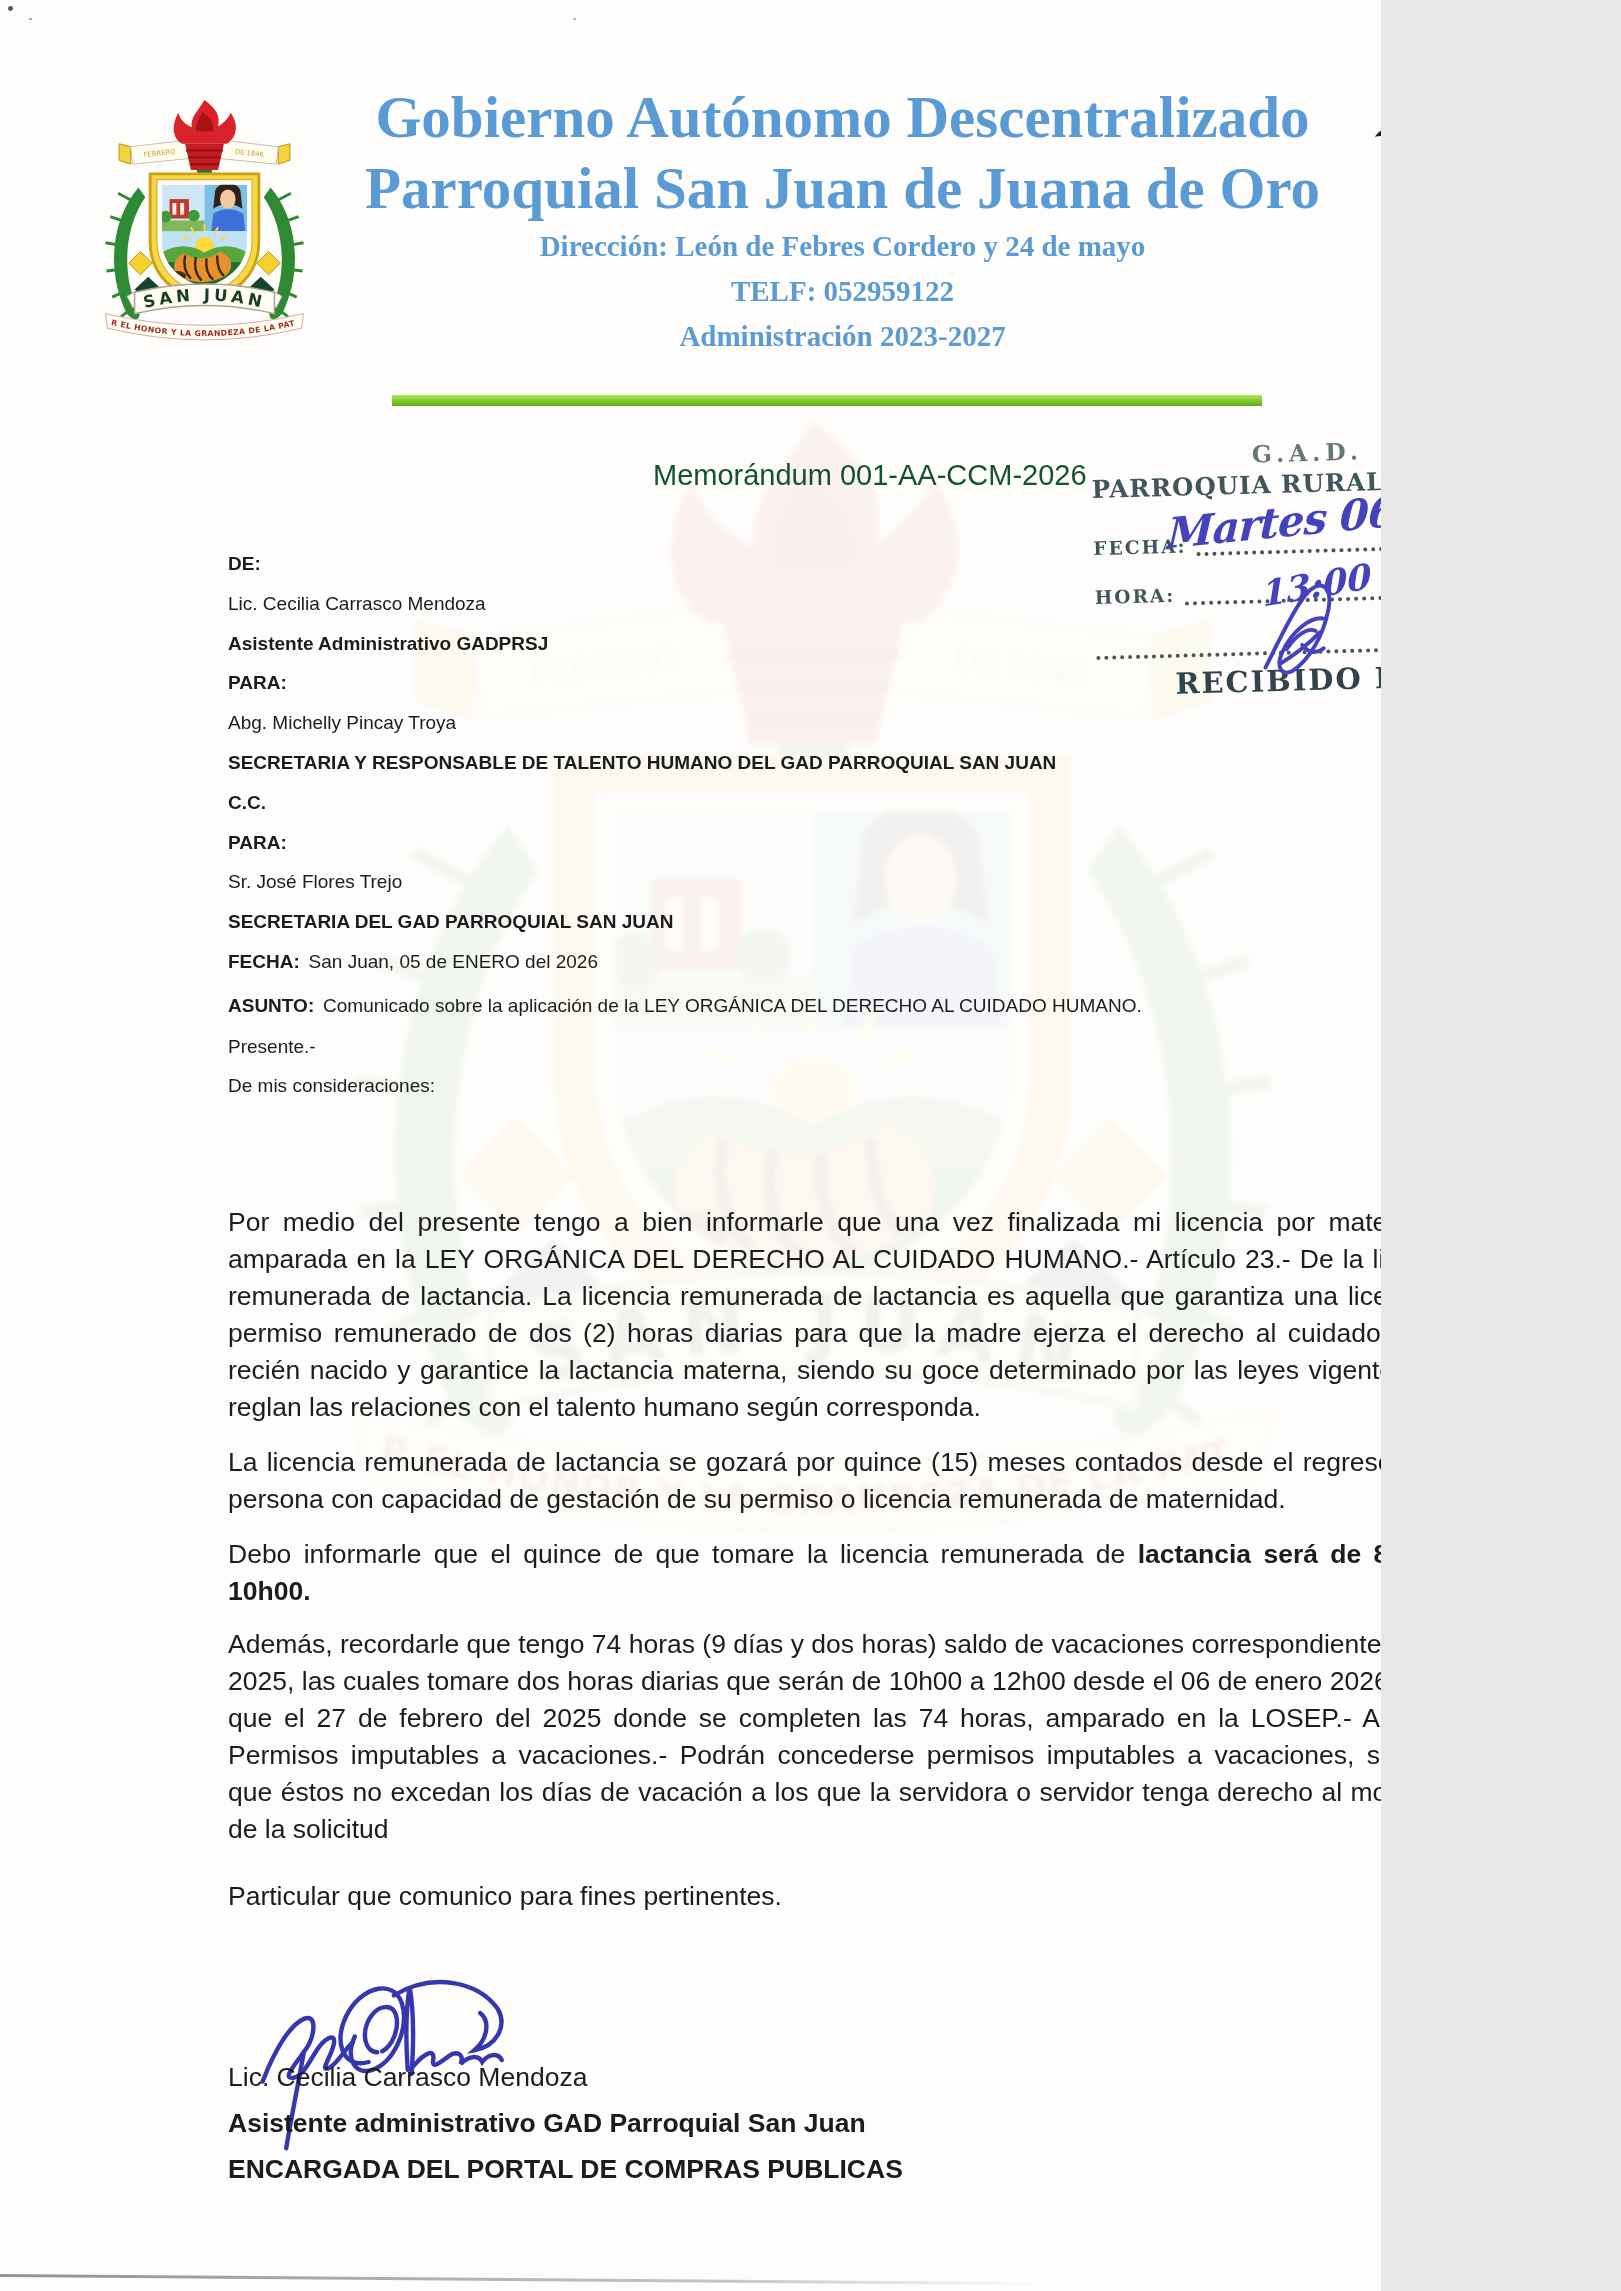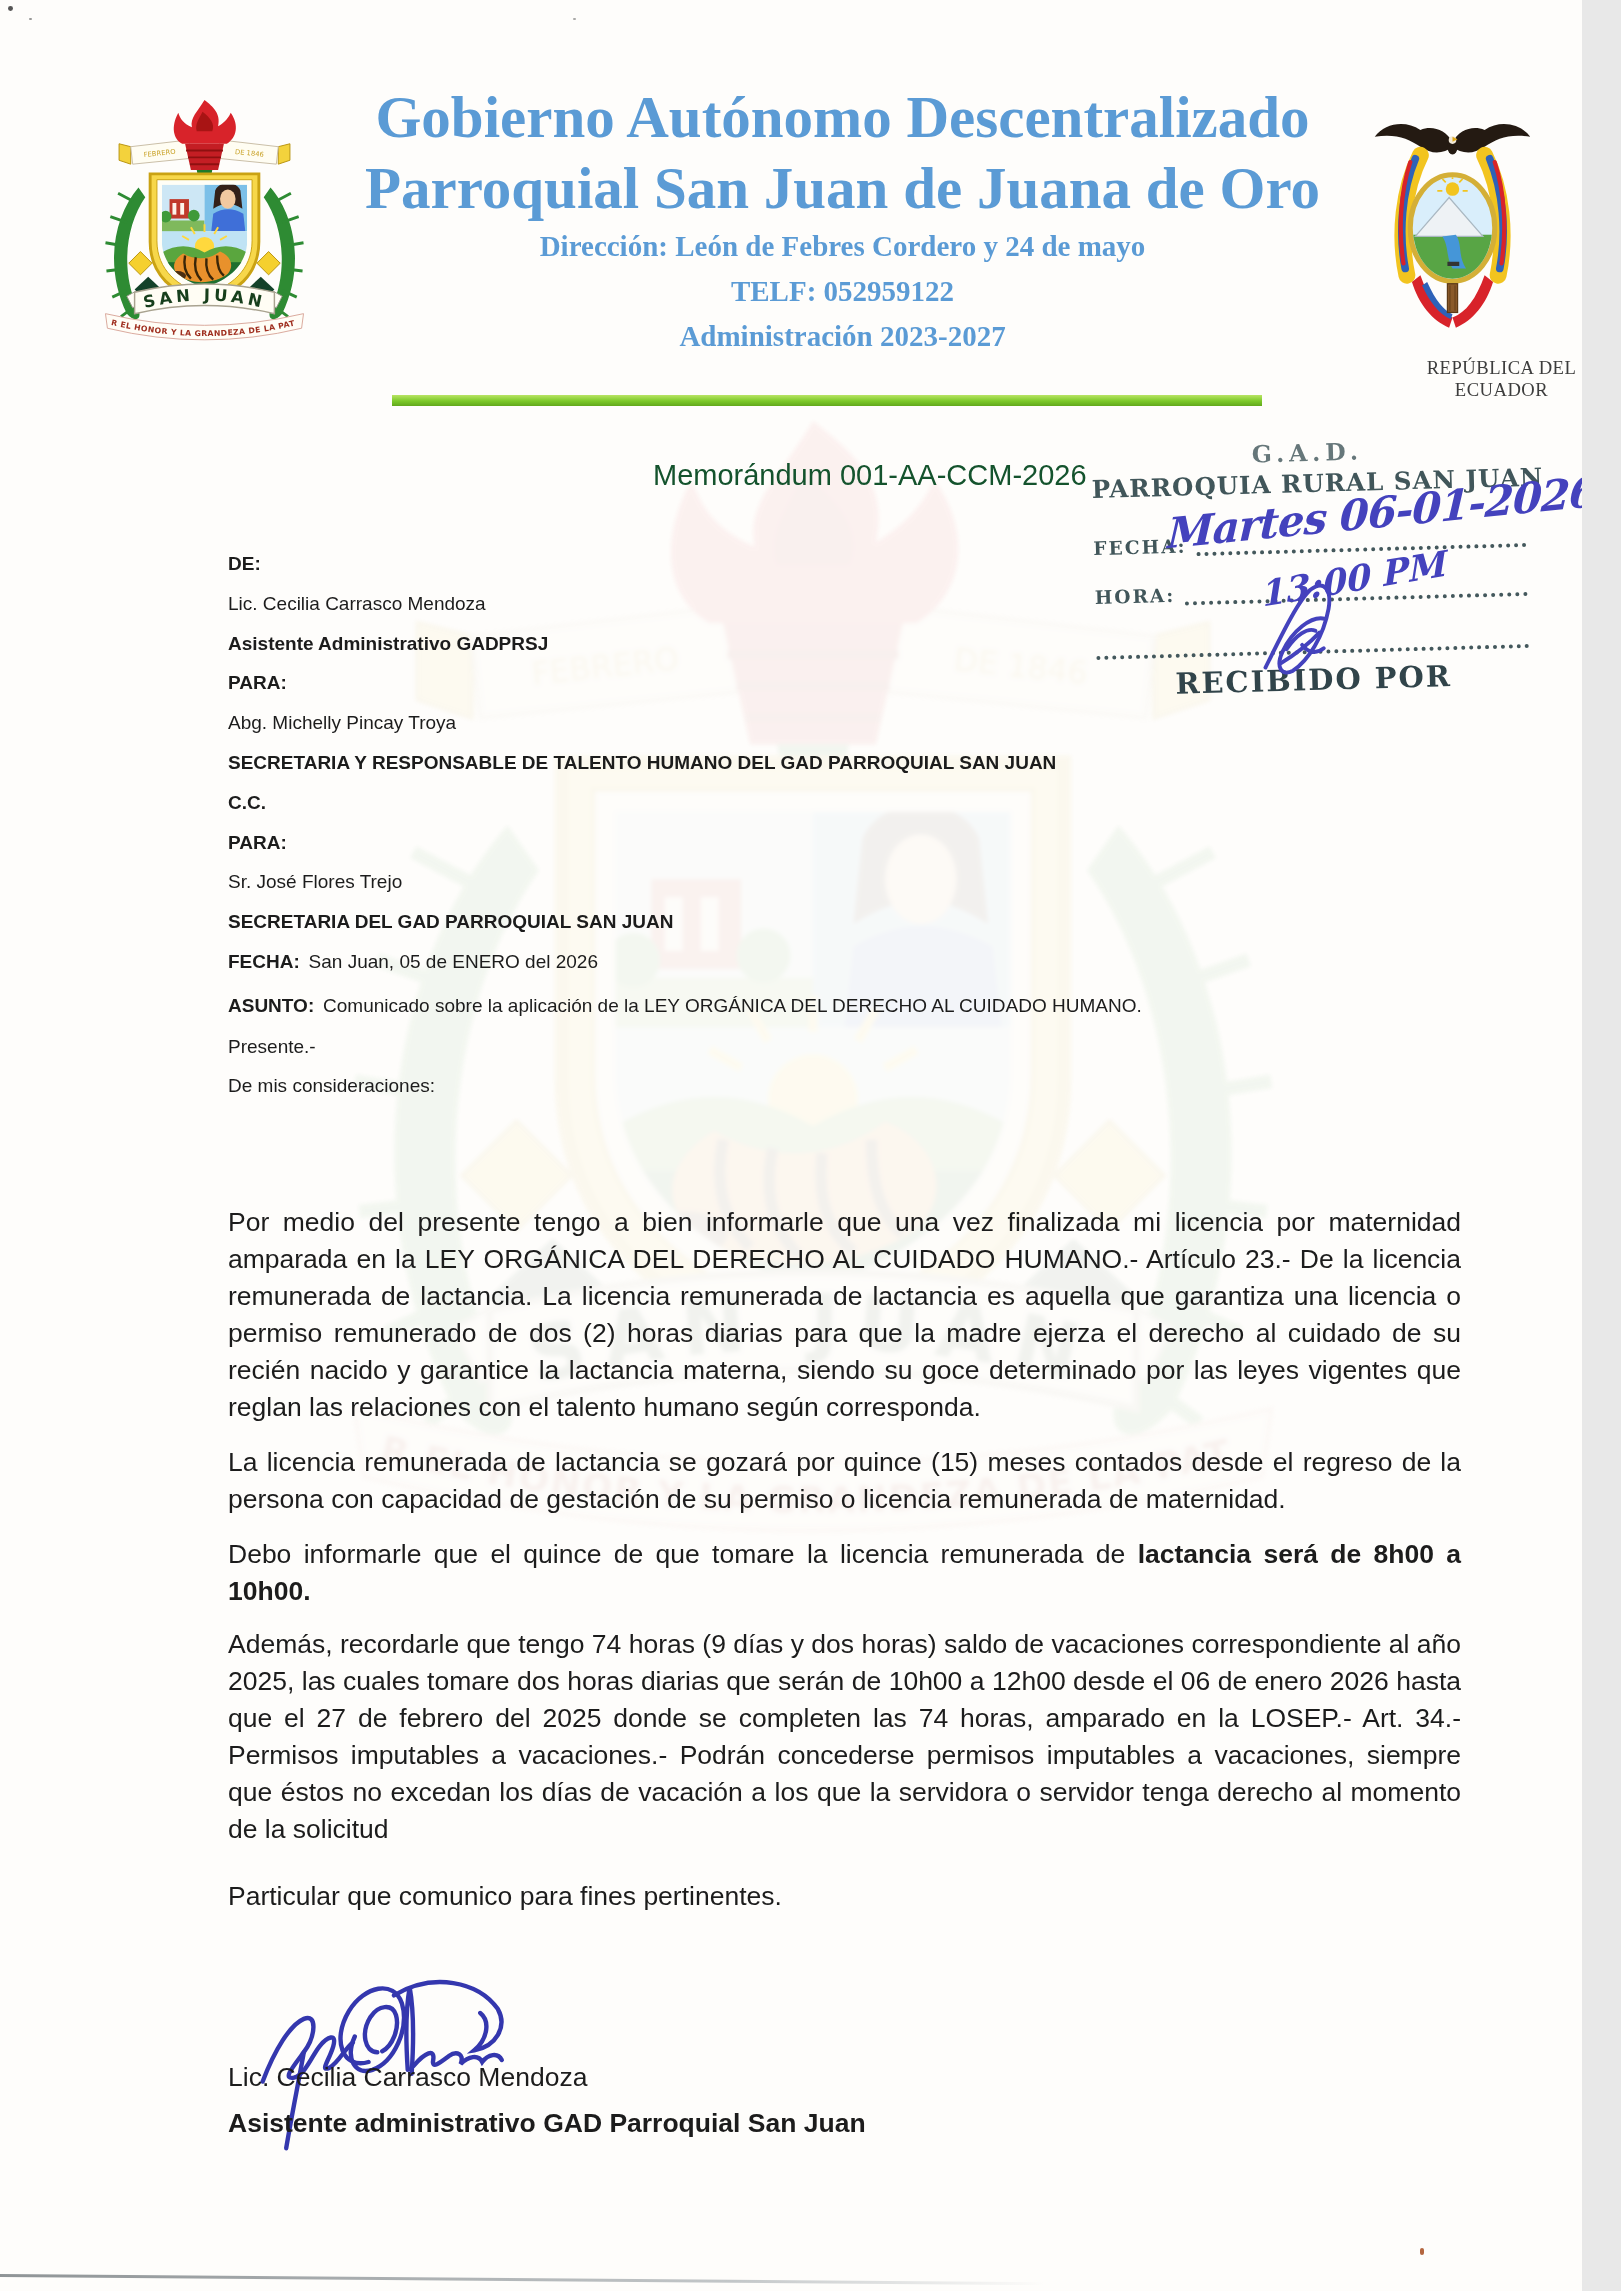--- a/index.html
+++ b/index.html
@@ -1,16 +1,16 @@
 <!DOCTYPE html>
 <html><head>
 <meta charset="utf-8">
 <style>
   html,body{margin:0;padding:0;background:#e8e8e8;}
-  .page{position:relative;width:1582px;height:2292px;background:#fefdfb;overflow:hidden;
+  .page{position:relative;width:1381px;height:2292px;background:#fefdfb;overflow:hidden;
         font-family:"Liberation Sans",sans-serif;color:#1c1c1c;}
   .abs{position:absolute;}
 
   
   .hdr-text{left:323px;top:82px;width:1039px;text-align:center;
             font-family:"Liberation Serif",serif;font-weight:bold;color:#5b9bd5;}
   .hdr-title{font-size:59px;line-height:71px;letter-spacing:0px;}
   .hdr-sub{font-size:29px;line-height:45px;}
   .green-rule{left:392px;top:395px;width:870px;height:10.8px;
               background:linear-gradient(to bottom,#b9e464,#7cc929 55%,#62a81c);}
@@ -279,20 +279,21 @@
       <path d="M133,98 C120,98 116,78 126,62 C134,50 148,48 152,60 C156,74 148,92 138,97"></path>
       <path d="M164,116 C162,86 162,54 166,32 C170,54 170,90 168,120"></path>
       <path d="M170,112 C182,98 192,94 190,106 C188,116 198,108 206,102 C214,96 222,100 218,110 C226,102 236,100 240,108 C246,100 256,98 260,106"></path>
       <path d="M150,40 C190,16 236,26 256,54 C266,72 254,92 232,96 C246,84 248,66 238,58"></path>
       <path d="M58,98 C52,132 46,160 40,196"></path>
     </g>
   </svg>
   <div class="abs sig-block">
     <p>Lic. Cecilia Carrasco Mendoza</p>
     <p class="bold">Asistente administrativo GAD Parroquial San Juan</p>
+    <p class="bold">ENCARGADA DEL PORTAL DE COMPRAS PUBLICAS</p>
   </div>
 
   <div class="speck" style="left:7.8px;top:5.9px;width:4.9px;height:4.9px;"></div>
   <div class="speck" style="left:29px;top:17.6px;width:2.9px;height:2.9px;opacity:.6;"></div>
   <div class="speck" style="left:573px;top:17.6px;width:2.9px;height:2.9px;opacity:.5;"></div>
   <div class="abs edge-line"></div>
   <div class="speck-red"></div>
 </div>
 
 

